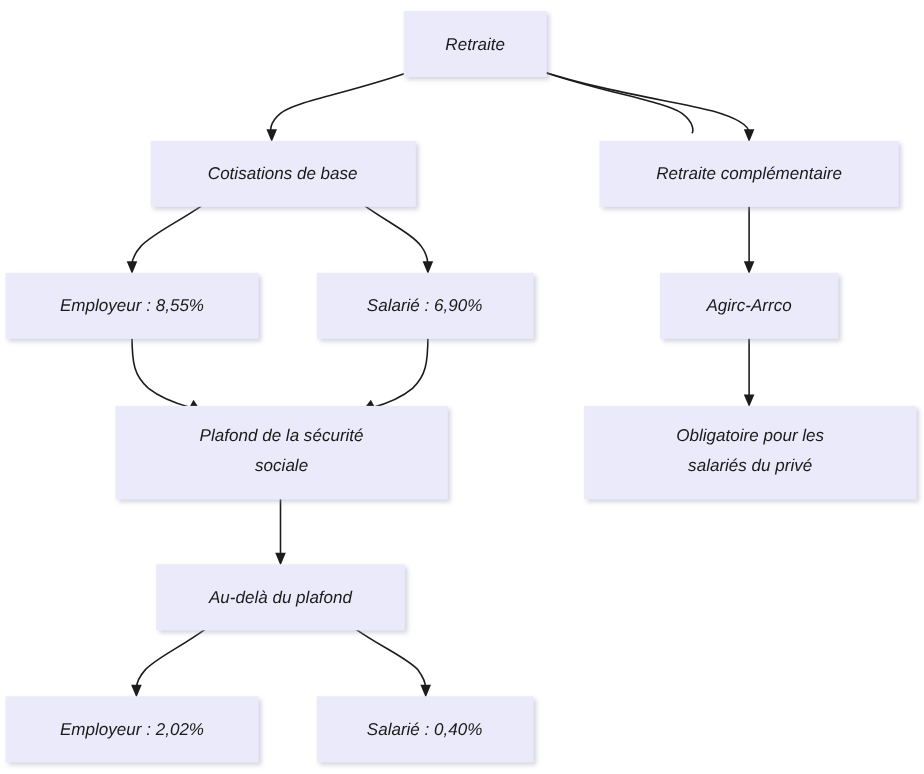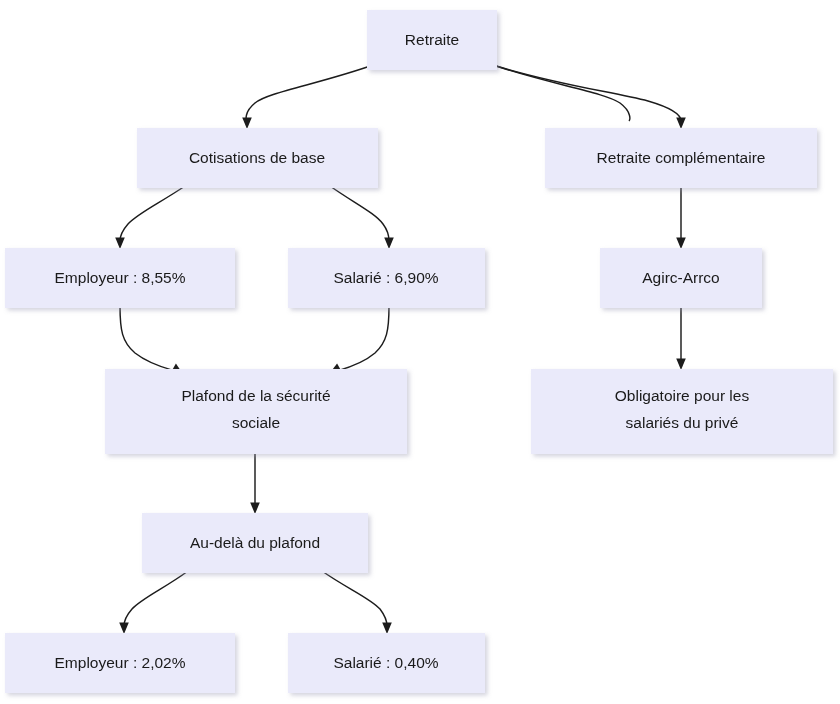--- a/index.html
+++ b/index.html
@@ -12,20 +12,21 @@
     font-family: "Liberation Sans", sans-serif;
     width: 840px;
     height: 704px;
     overflow: hidden;
   }
   #diagram-root {
     position: relative;
     width: 757px;
     height: 704px;
     background: #ffffff;
+    font-style: italic;
   }
   svg.flow {
     position: absolute;
     top: 0;
     left: 0;
     width: 840px;
     height: 704px;
     display: block;
     shape-rendering: geometricPrecision;
   }

